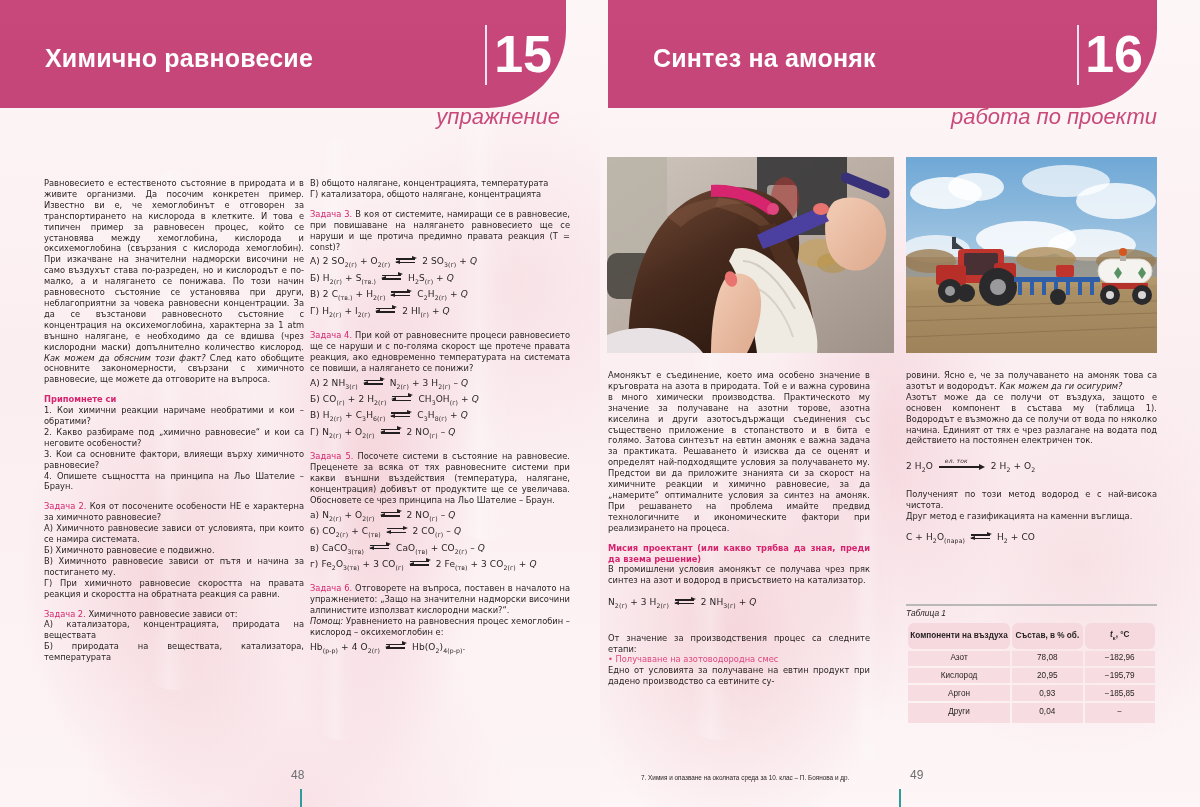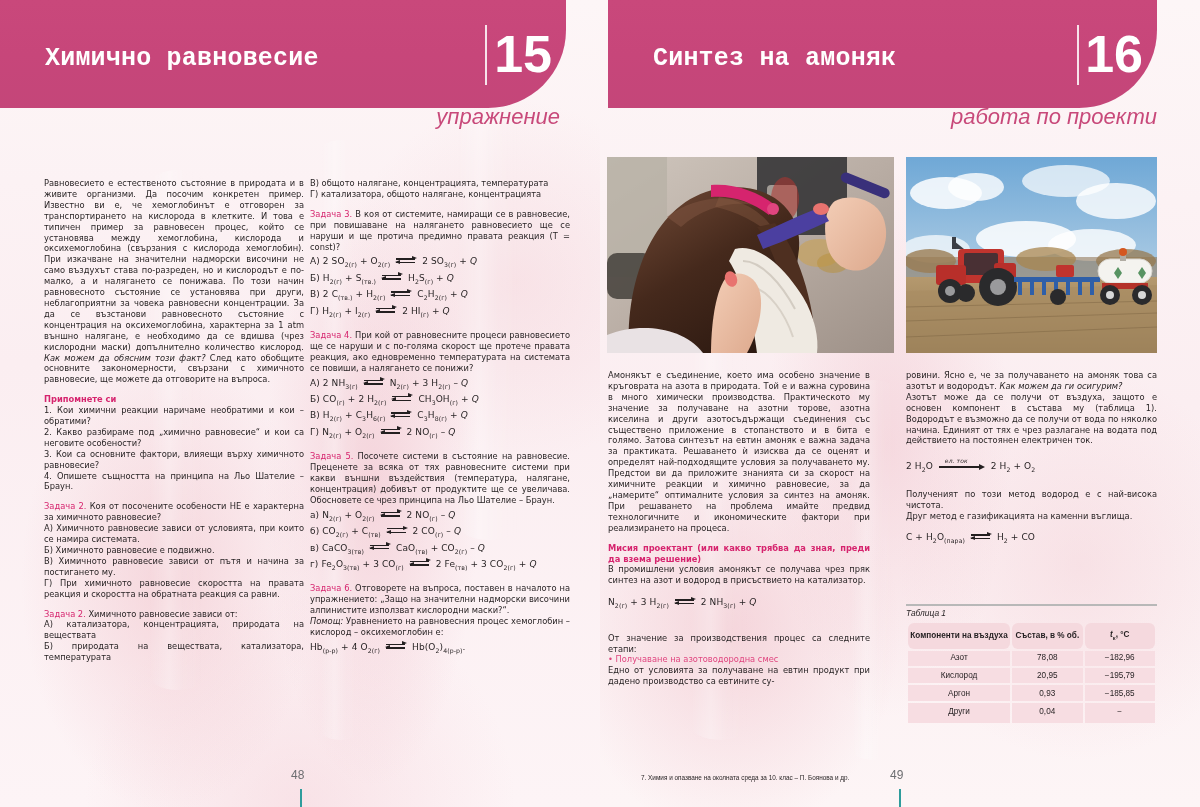--- a/index.html
+++ b/index.html
@@ -41,21 +41,21 @@
     background:#c8497a;
     background:linear-gradient(180deg,#c9487b 0%,#c7467a 50%,#c44679 100%);
     border-bottom-right-radius:78px;
     color:#fff;
   }
   .hdr.left{left:0;width:566px;}
   .hdr.right{left:608px;width:549px;}
   .hdr-title{
     position:absolute;left:45px;top:44px;
     font-size:25px;font-weight:bold;letter-spacing:.2px;
-    font-family:Liberation Mono, monospace;
+    font-family:Liberation Sans, sans-serif;
     white-space:nowrap;
   }
   .hdr.right .hdr-title{left:45px;}
   .hdr-sep{
     position:absolute;top:25px;width:2px;height:60px;background:rgba(255,255,255,.85);
   }
   .hdr.left .hdr-sep{right:79px;}
   .hdr.right .hdr-sep{right:78px;}
   .hdr-num{
     position:absolute;top:26px;right:14px;
@@ -440,16 +440,16 @@
           <td class="last">−</td>
         </tr>
       </tbody>
     </table>
   </div>
 
   <div class="pgnum" style="left:291px;top:768px;">48</div>
   <div class="pgline" style="left:300px;top:789px;height:18px;"></div>
 
   <div class="footnote" style="left:641px;top:774px;">7. Химия и опазване на околната среда за 10. клас – П. Боянова и др.</div>
-  <div class="pgnum" style="left:890px;top:768px;">49</div>
+  <div class="pgnum" style="left:910px;top:768px;">49</div>
   <div class="pgline" style="left:899px;top:789px;height:18px;"></div>
 
 </div>
 
 </body></html>

